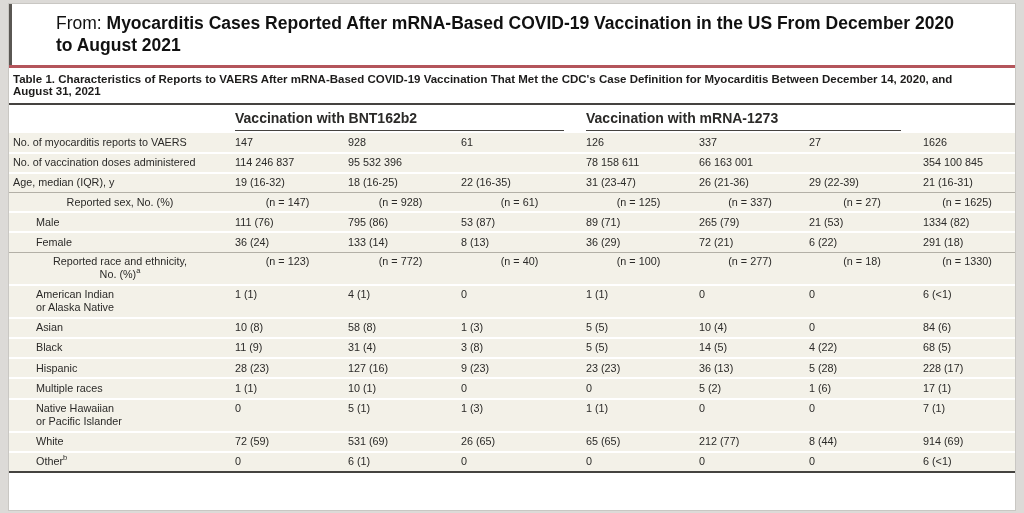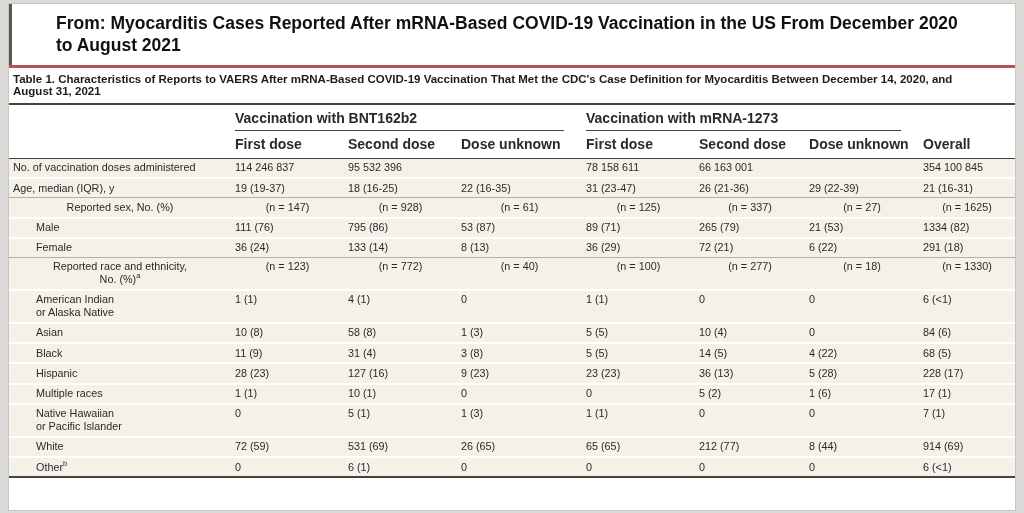--- a/index.html
+++ b/index.html
@@ -23,21 +23,21 @@
     min-height:508px;
   }
   .title-band{
     background:#fff;
     border-left:3px solid #5a5753;
     padding:8px 42px 8px 44px;
     font-size:17.5px;
     line-height:1.28;
     color:#111;
   }
-  .title-prefix{font-weight:700;}
+  .title-prefix{font-weight:400;}
   .title-bold{font-weight:700;}
   .red-rule{height:3px;background:var(--accent-red);}
   .table-title{
     font-weight:700;
     font-size:11.5px;
     padding:5px 22px 6px 4px;
     color:#1d1c1b;
     border-bottom:2px solid var(--rule-dark);
   }
   table{
@@ -106,45 +106,45 @@
       <tr>
         <th></th>
         <th colspan="3">
           <span class="group-inner">Vaccination with BNT162b2</span>
         </th>
         <th colspan="3">
           <span class="group-inner">Vaccination with mRNA-1273</span>
         </th>
         <th></th>
       </tr>
-      <tr class="sub-row">
-        <th></th>
-        <th>First dose</th>
-        <th>Second dose</th>
-        <th>Dose unknown</th>
-        <th>First dose</th>
-        <th>Second dose</th>
-        <th>Dose unknown</th>
-        <th>Overall</th>
-      </tr>
     </thead>
     <tbody>
+        <tr>
+          <td class="label-cell"><span class="lbl">No. of myocarditis reports to VAERS</span></td>
+          <td>147</td>
+          <td>928</td>
+          <td>61</td>
+          <td>126</td>
+          <td>337</td>
+          <td>27</td>
+          <td>1626</td>
+        </tr>
         <tr>
           <td class="label-cell"><span class="lbl">No. of vaccination doses administered</span></td>
           <td>114 246 837</td>
           <td>95 532 396</td>
           <td></td>
           <td>78 158 611</td>
           <td>66 163 001</td>
           <td></td>
           <td>354 100 845</td>
         </tr>
         <tr>
           <td class="label-cell"><span class="lbl">Age, median (IQR), y</span></td>
-          <td>19 (19-37)</td>
+          <td>19 (16-32)</td>
           <td>18 (16-25)</td>
           <td>22 (16-35)</td>
           <td>31 (23-47)</td>
           <td>26 (21-36)</td>
           <td>29 (22-39)</td>
           <td>21 (16-31)</td>
         </tr>
         <tr class="section-start">
           <td class="label-cell"><span class="lbl">Reported sex, No. (%)</span></td>
           <td>(n = 147)</td>

